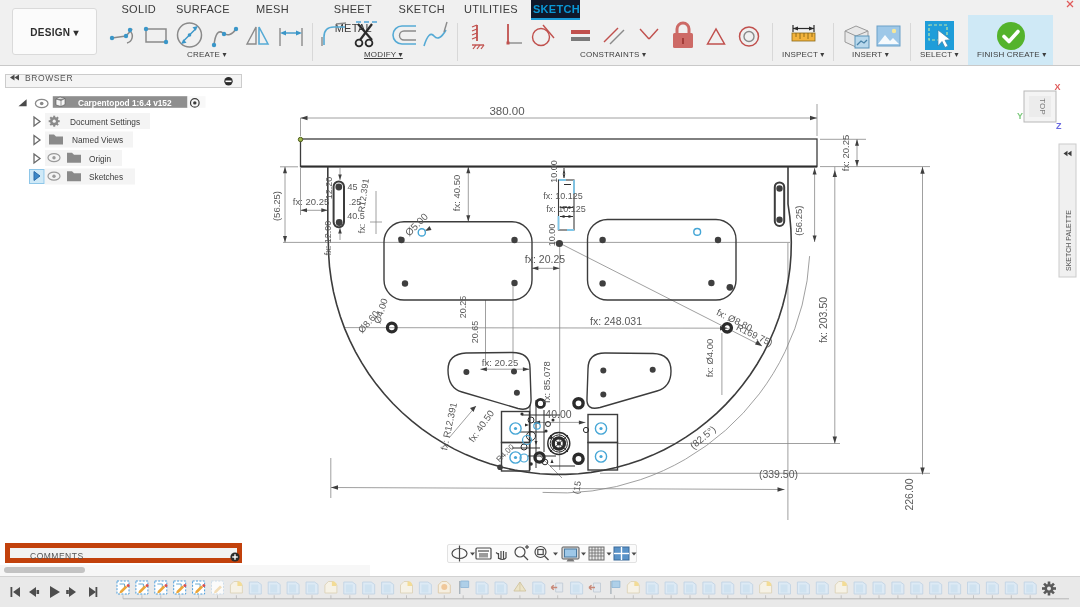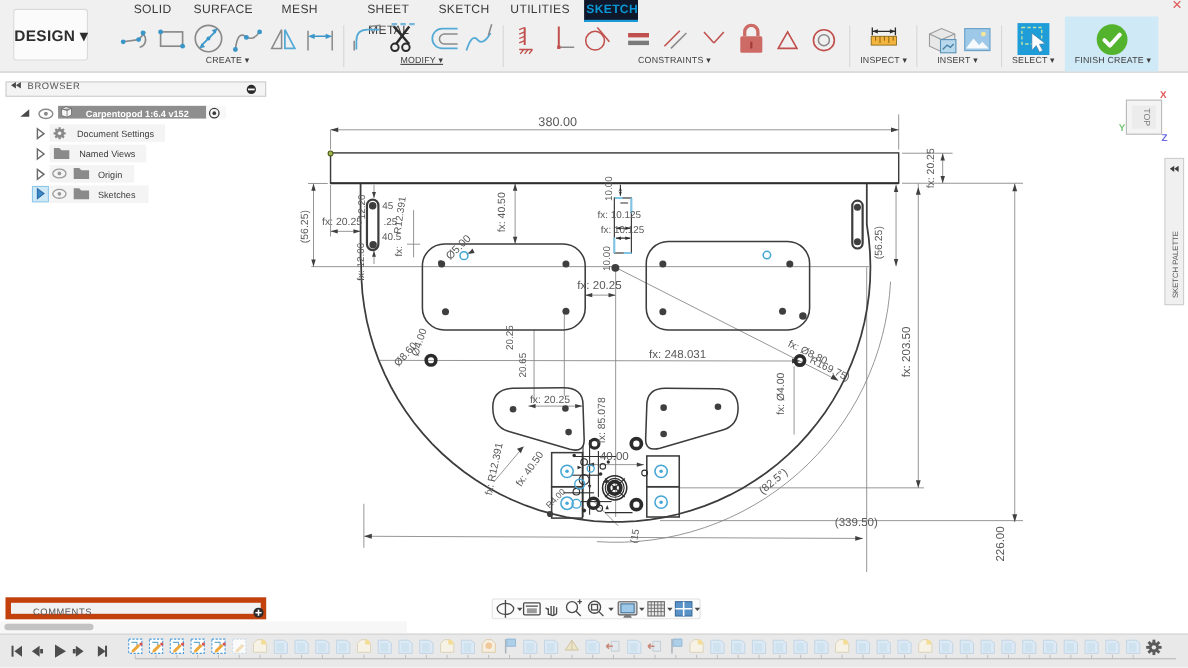--- a/index.html
+++ b/index.html
@@ -10,23 +10,23 @@
 
   
   #topbar { position:absolute; left:0; top:0; width:1080px; height:66px;
     background:#f0f0f0; border-bottom:1px solid #c9c9c9; }
   .tab { position:absolute; top:0; height:20px; font-size:11px; color:#3b3b3b;
     letter-spacing:.3px; line-height:19px; text-align:right; }
   #tab-sketch { background:#0f172a; color:#0a97d5; font-weight:bold; border-bottom:2.5px solid #1a9bd7; }
   .grplabel { position:absolute; top:50px; font-size:8px; color:#3d3d3d;
     letter-spacing:.2px; white-space:nowrap; }
   .vsep { position:absolute; top:23px; height:38px; width:1px; background:#d8d8d8; }
-  #designbtn { position:absolute; left:12px; top:8px; width:68px; height:47px;
+  #designbtn { position:absolute; left:12px; top:8px; width:85px; height:47px;
     background:#fbfbfb; border:1px solid #dadada; border-radius:3px;
-    font-size:14px; font-weight:bold; color:#2e2e2e; text-align:center; line-height:47px; letter-spacing:.3px; }
+    font-size:10px; font-weight:bold; color:#2e2e2e; text-align:center; line-height:47px; letter-spacing:.3px; }
   #finishblk { position:absolute; left:968px; top:15px; width:85px; height:50px;
     background:#cfe9f6; }
 
   
   #browserhdr { position:absolute; left:5px; top:74px; width:237px; height:14px;
     background:#f4f4f4; border:1px solid #cccccc; }
 
   
   #comments { position:absolute; left:5px; top:543px; width:237px; height:20px;
     background:#f2f2f2; border:5px solid #c2410c; }

